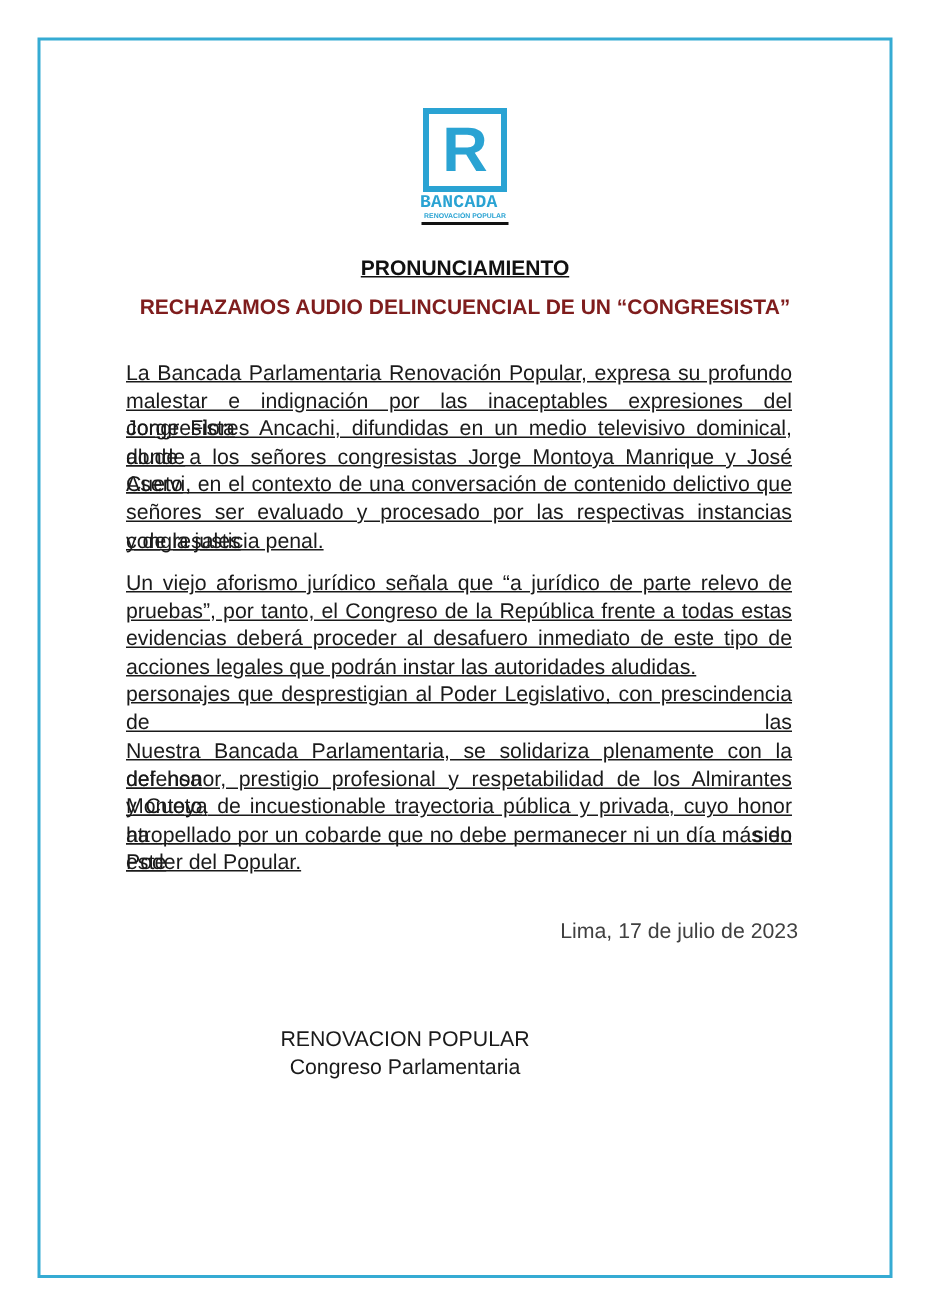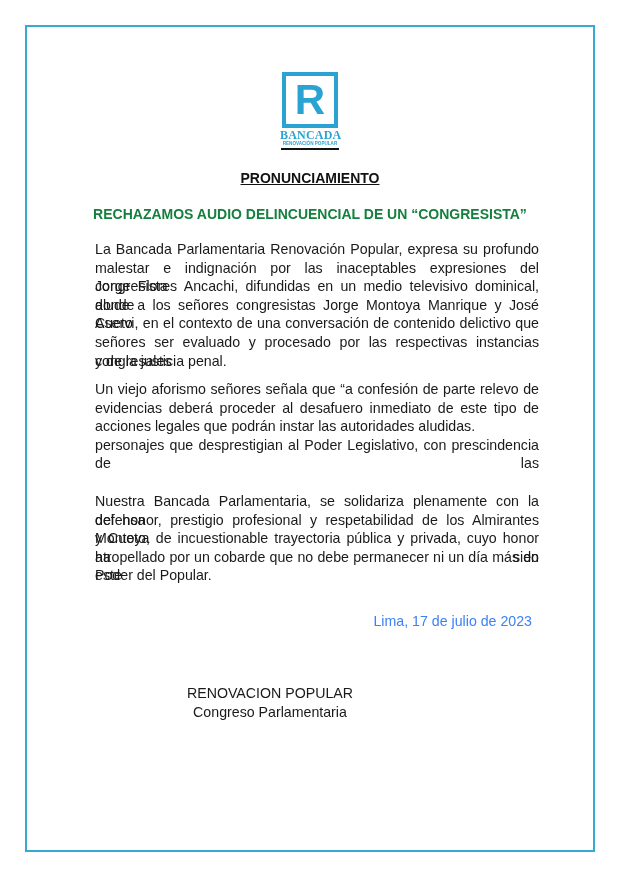--- a/index.html
+++ b/index.html
@@ -50,21 +50,21 @@
       font-size: 42px;
       line-height: 44px;
       color: #2aa3d3;
     }
     .logo-bancada {
       position: absolute;
       left: 0;
       top: 57px;
       width: 48px;
       text-align: center;
-      font-family: Liberation Serif, serif;
+      font-family: Liberation Mono, monospace;
       font-weight: bold;
       font-size: 12px;
       line-height: 12px;
       letter-spacing: 0.2px;
       color: #2aa3d3;
     }
     .logo-sub {
       position: absolute;
       left: 0;
       top: 69px;
@@ -95,35 +95,36 @@
       font-weight: bold;
       font-size: 14px;
       line-height: 17px;
       text-decoration: underline;
       color: #111;
     }
     .heading-sub {
       position: absolute;
       left: 0;
       width: 620px;
-      top: 206px;
+      top: 196px;
       text-align: center;
       font-weight: bold;
       font-size: 14px;
       line-height: 17px;
-      color: #15803d;
+      color: #7f1d1d;
     }
     
     .body-block {
       position: absolute;
-      left: 95px;
+      left: 84px;
       width: 444px;
       font-size: 14.2px;
       line-height: 18.6px;
       color: #1a1a1a;
+      text-decoration: underline;
     }
     .line {
       display: block;
       text-align: justify;
       text-align-last: justify;
       white-space: nowrap;
       height: 18.6px;
       overflow: visible;
     }
     .line.last {
@@ -133,21 +134,21 @@
     #para1 { top: 240px; }
     #para2 { top: 380px; }
     #para3 { top: 492px; }
     .date-line {
       position: absolute;
       right: 88px;
       top: 612px;
       font-size: 14.2px;
       line-height: 18px;
       text-align: right;
-      color: #3b82f6;
+      color: #404040;
       padding-left: 17px;
     }
     .signature {
       position: absolute;
       left: 0;
       width: 540px;
       top: 684px;
       text-align: center;
       font-size: 14.2px;
       line-height: 18.5px;
@@ -176,21 +177,22 @@
   <span class="line" style="white-space: normal;">La Bancada Parlamentaria Renovación Popular, expresa su profundo</span>
   <span class="line" style="white-space: normal;">malestar e indignación por las inaceptables expresiones del congresista</span>
   <span class="line" style="white-space: normal;">Jorge Flores Ancachi, difundidas en un medio televisivo  dominical, donde</span>
   <span class="line" style="white-space: normal;">alude a los señores congresistas Jorge Montoya Manrique y José Cueto</span>
   <span class="line" style="white-space: normal;">Aservi, en el contexto de una conversación de contenido delictivo que</span>
   <span class="line" style="white-space: normal;">señores ser evaluado y procesado por las respectivas instancias congresales</span>
   <span class="line last" style="white-space: normal;">y de la justicia penal.</span>
 </div>
 
 <div class="body-block" id="para2">
-  <span class="line" style="white-space: normal;">Un viejo aforismo señores señala que “a confesión de parte relevo de</span>
+  <span class="line" style="white-space: normal;">Un viejo aforismo jurídico señala que “a jurídico de parte relevo de</span>
+  <span class="line" style="white-space: normal;">pruebas”, por tanto, el  Congreso de la República frente a todas estas</span>
   <span class="line" style="white-space: normal;">evidencias deberá proceder al desafuero inmediato de este tipo de</span>
   <span class="line last" style="white-space: normal;">acciones legales que podrán instar las autoridades aludidas.</span>
   <span class="line" style="white-space: normal;">personajes que desprestigian al Poder Legislativo, con prescindencia de las</span>
 </div>
 
 <div class="body-block" id="para3">
   <span class="line" style="white-space: normal;">Nuestra Bancada Parlamentaria, se solidariza plenamente con la defensa</span>
   <span class="line" style="white-space: normal;">del honor, prestigio profesional y respetabilidad de los Almirantes Montoya</span>
   <span class="line" style="white-space: normal;">y Cueto, de incuestionable trayectoria pública y privada, cuyo honor ha sido</span>
   <span class="line" style="white-space: normal;">atropellado por un cobarde que no debe permanecer ni un día más en este</span>

